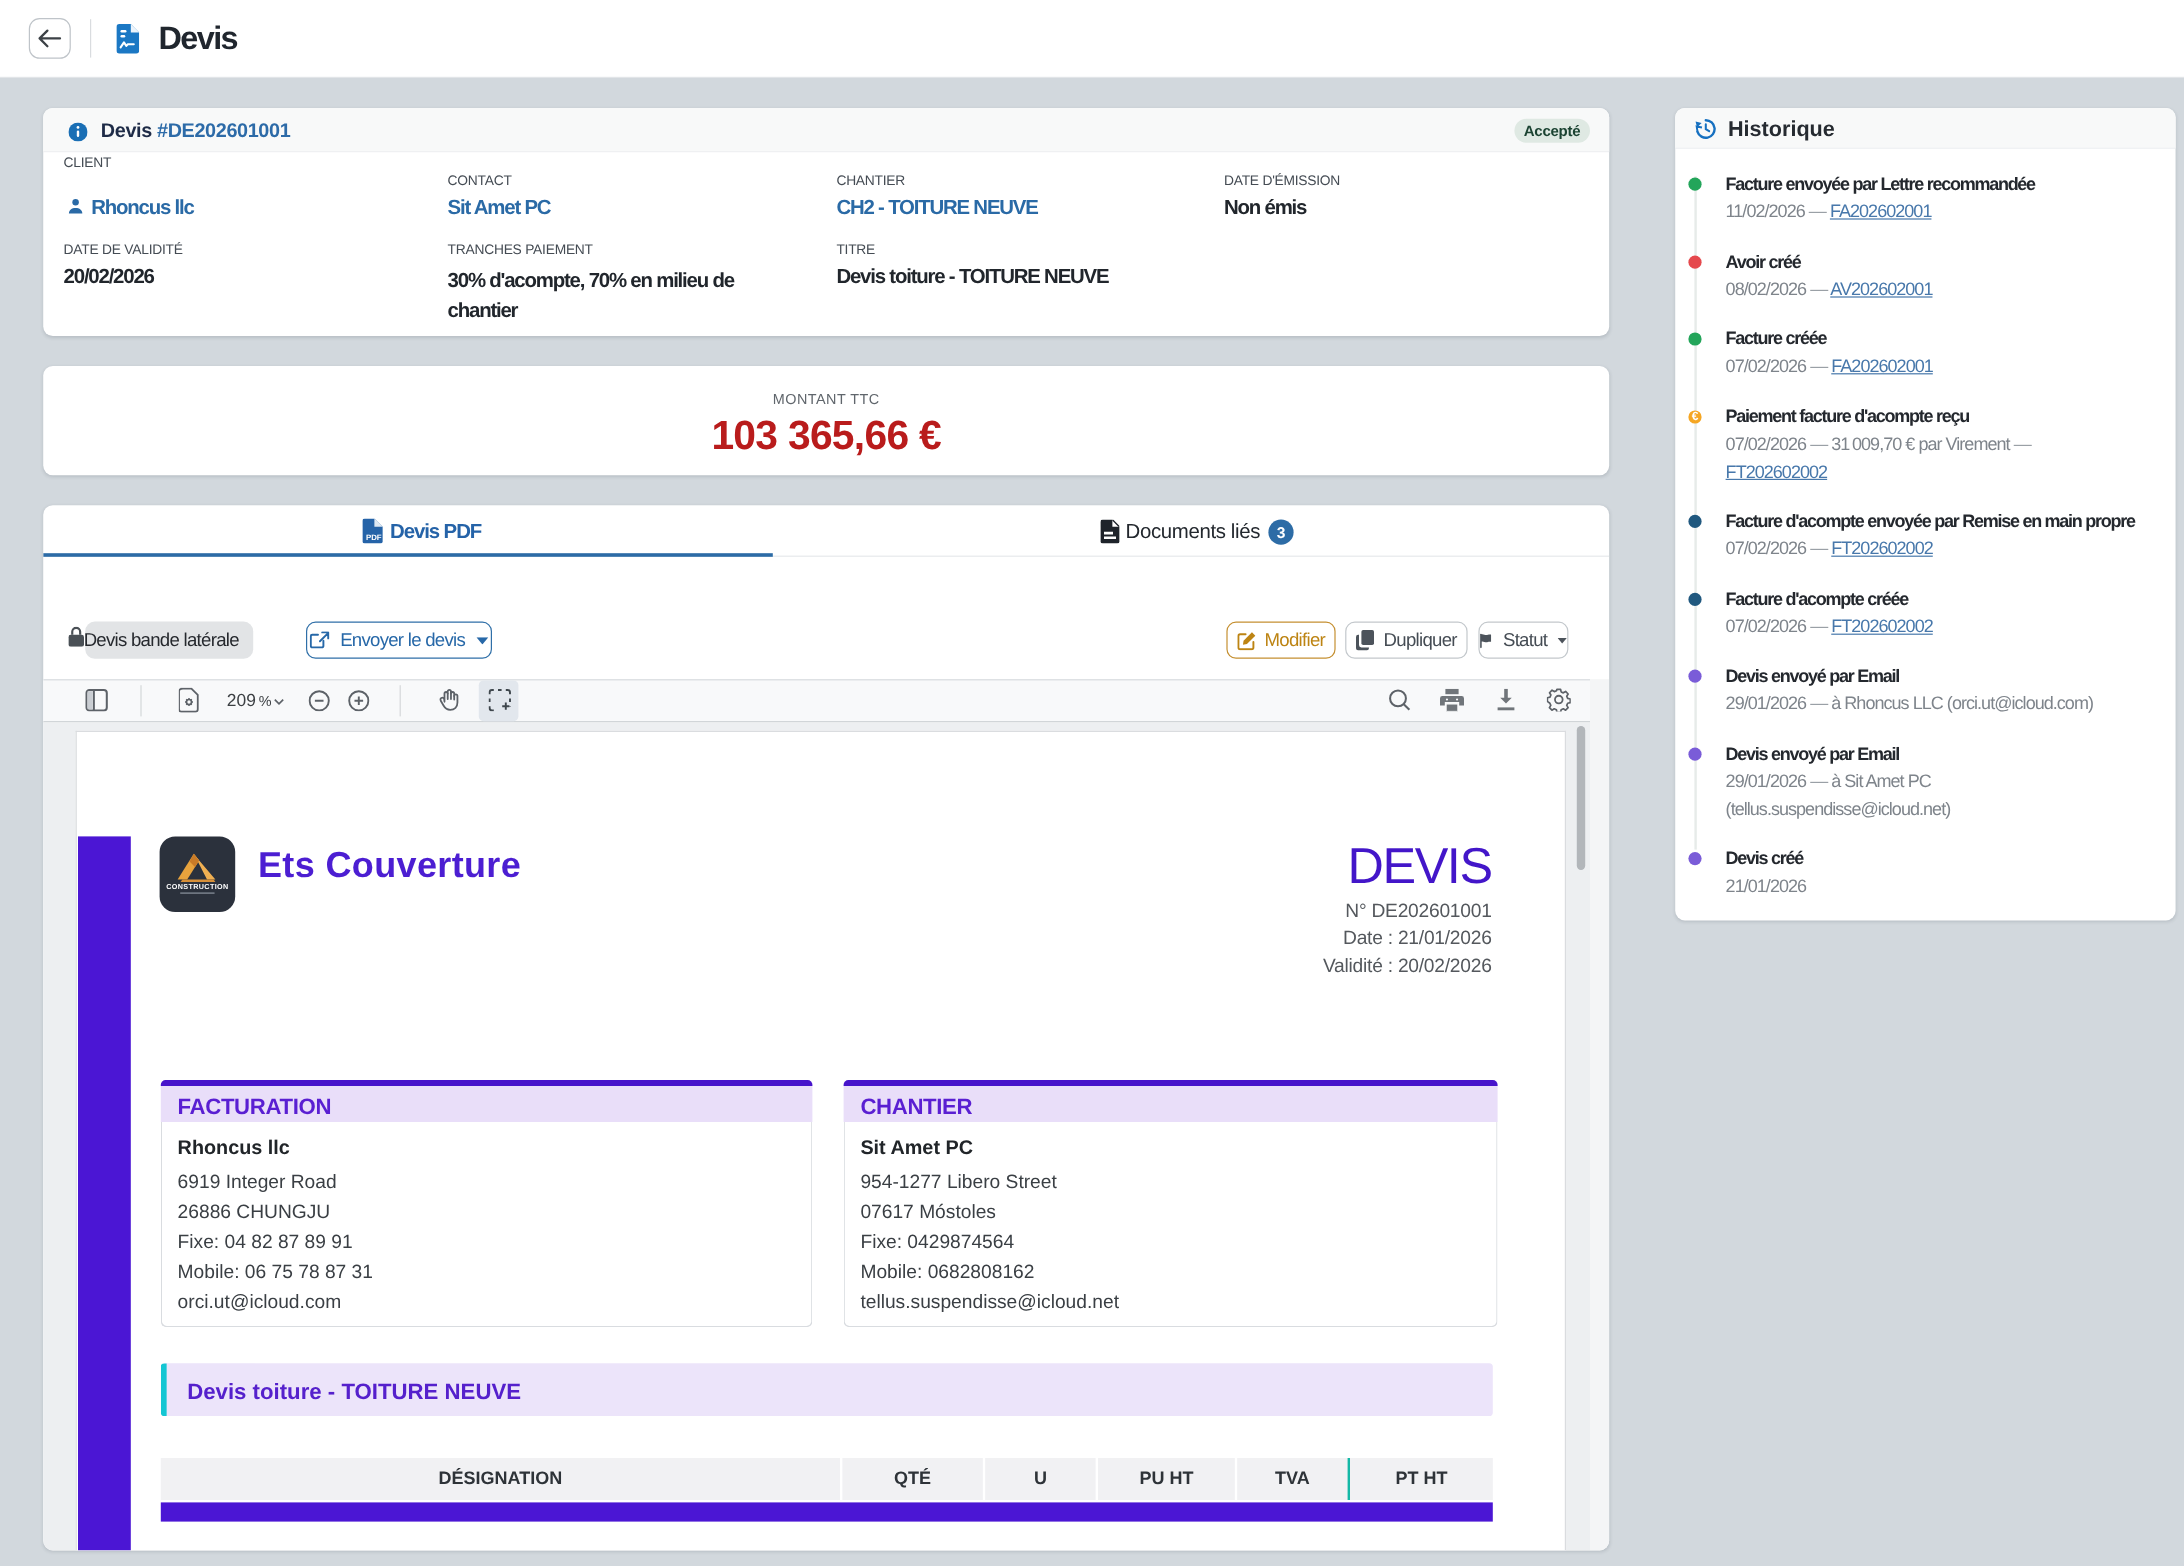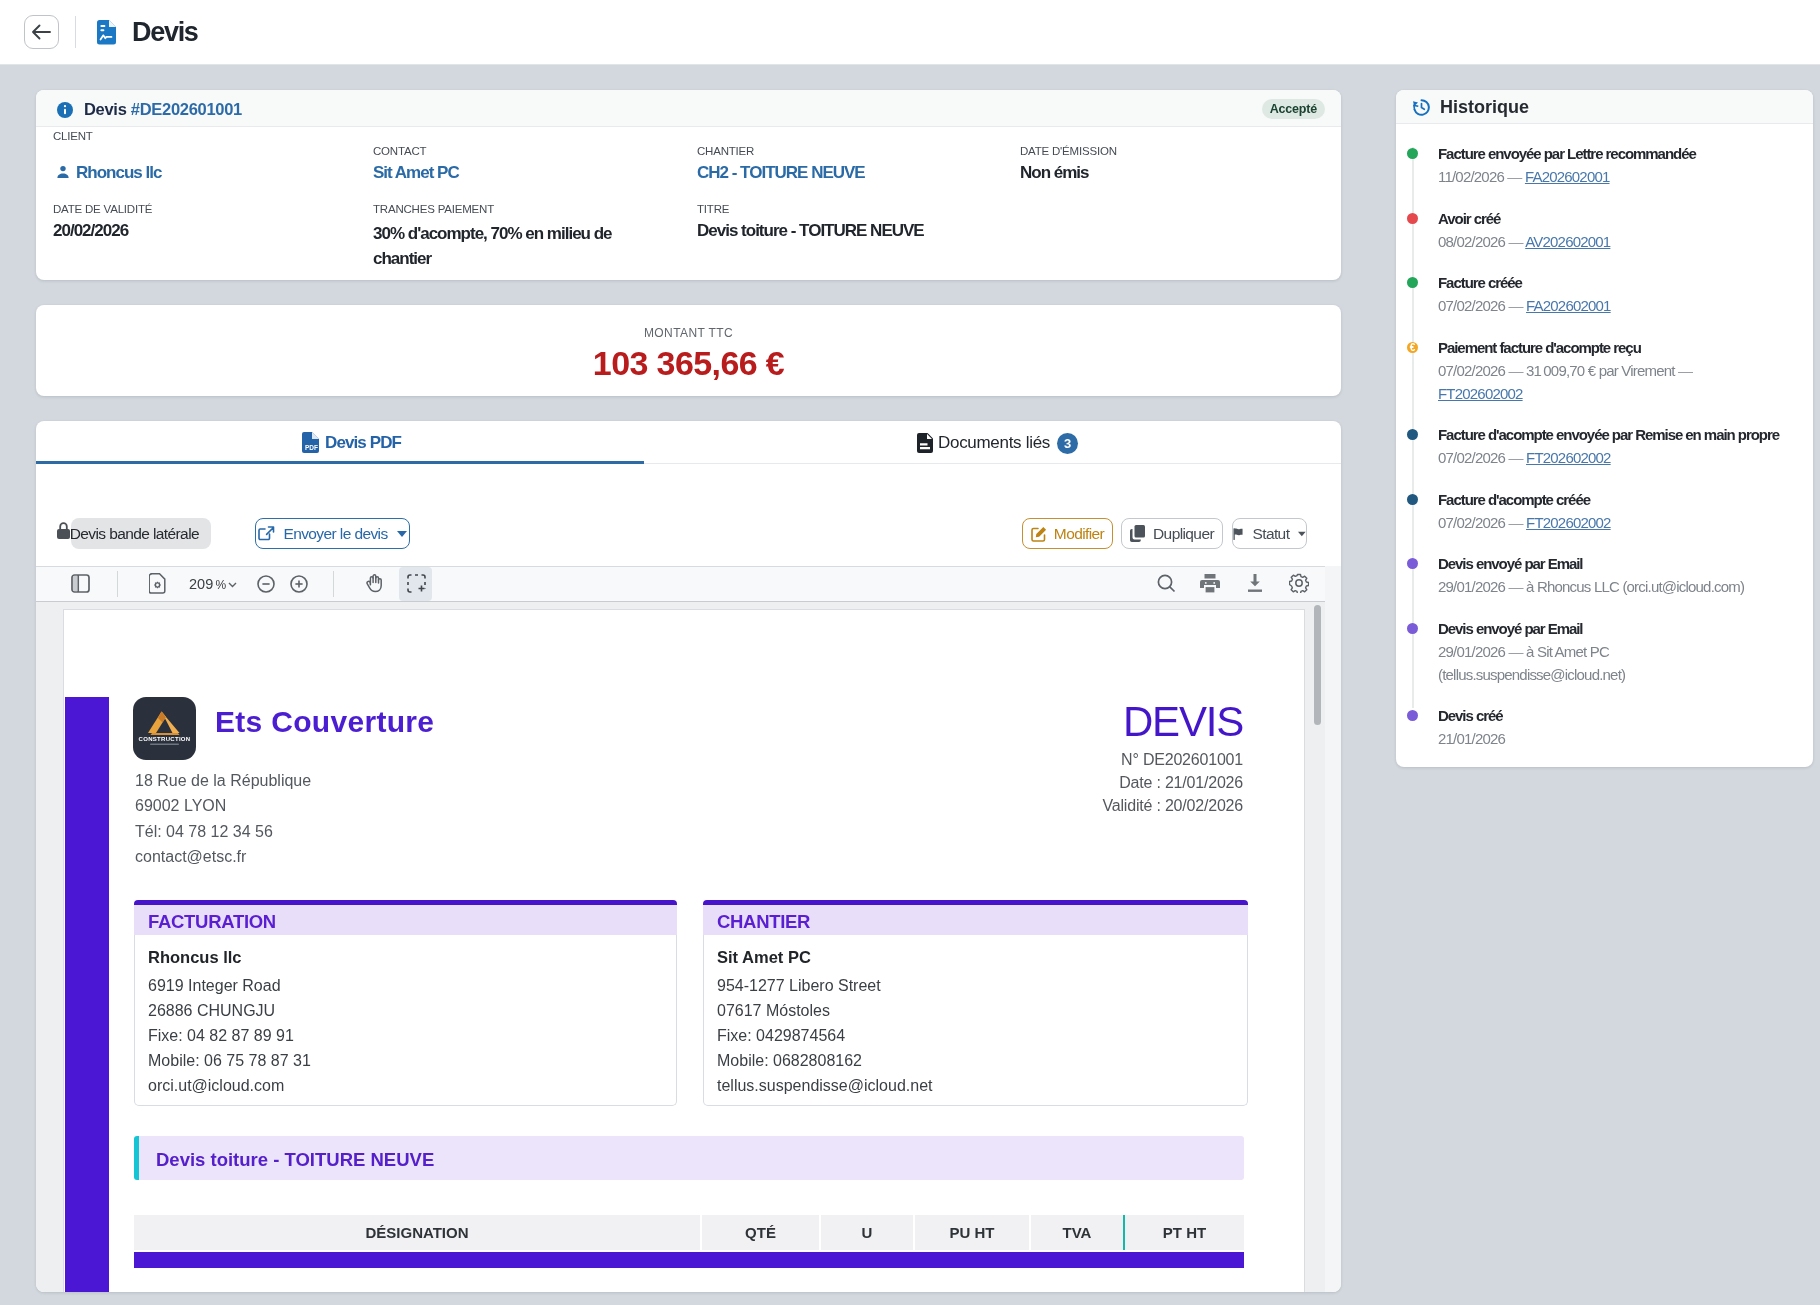--- a/index.html
+++ b/index.html
@@ -199,21 +199,20 @@
   <svg width="63" height="63" viewBox="0 0 63 63">
         <path d="M15 36L28.5 14.5l4.5 5.5-10 16z" fill="#e8a33d"></path>
         <path d="M28.5 14.5l4.5 5.5 13.5 16h-7z" fill="#f0b052"></path>
         <path d="M28.5 14.5l4.5 5.5-3.5 5.5-4.5-4.5z" fill="#c97b28"></path>
         <path d="M19 36h26l1.5 2h-29z" fill="#d89038"></path>
         <text x="31.5" y="43.5" font-size="6" font-weight="bold" fill="#fff" text-anchor="middle" letter-spacing=".3" font-family="Liberation Sans">CONSTRUCTION</text>
         <rect x="17" y="46.5" width="29" height="1.4" rx=".7" fill="#6e7580"></rect>
       </svg>
  </div>
  <div class="a" style="left:179px;top:284px;font-size:30px;font-weight:bold;color:#4c1ed2;letter-spacing:.3px;">Ets Couverture</div>
- <div class="a" style="left:99px;top:347px;font-size:16px;color:#53585e;line-height:25.3px;">18 Rue de la République<br>69002 LYON<br>Tél: 04 78 12 34 56<br>contact@etsc.fr</div>
  <div class="a" style="left:807px;top:277px;width:400px;text-align:right;font-size:42px;color:#4316c9;letter-spacing:-1.2px;">DEVIS</div>
  <div class="a" style="left:807px;top:327px;width:400px;text-align:right;font-size:16px;color:#54585d;line-height:23px;letter-spacing:-.2px;">N° DE202601001<br>Date : 21/01/2026<br>Validité : 20/02/2026</div>
 
  <div class="a" style="left:98px;top:479px;width:543px;height:206px;">
   <div class="a" style="left:0;top:0;width:100%;height:5px;background:#4714cb;border-radius:4px 4px 0 0;"></div>
   <div class="a" style="left:0;top:5px;width:100%;height:30px;background:#e9def9;"></div>
   <div class="a" style="left:14px;top:11px;font-size:18.5px;font-weight:bold;color:#5a1fd2;letter-spacing:-.3px;">FACTURATION</div>
   <div class="a" style="left:0;top:35px;width:100%;height:171px;background:#fff;border:1px solid #d9dce0;border-top:none;border-radius:0 0 5px 5px;"></div>
   <div class="a" style="left:14px;top:48px;font-size:16.5px;font-weight:bold;color:#212529;">Rhoncus llc</div>
   <div class="a" style="left:14px;top:73px;font-size:16px;color:#3a3f44;line-height:25px;">6919 Integer Road<br>26886 CHUNGJU<br>Fixe: 04 82 87 89 91<br>Mobile: 06 75 78 87 31<br>orci.ut@icloud.com</div>

